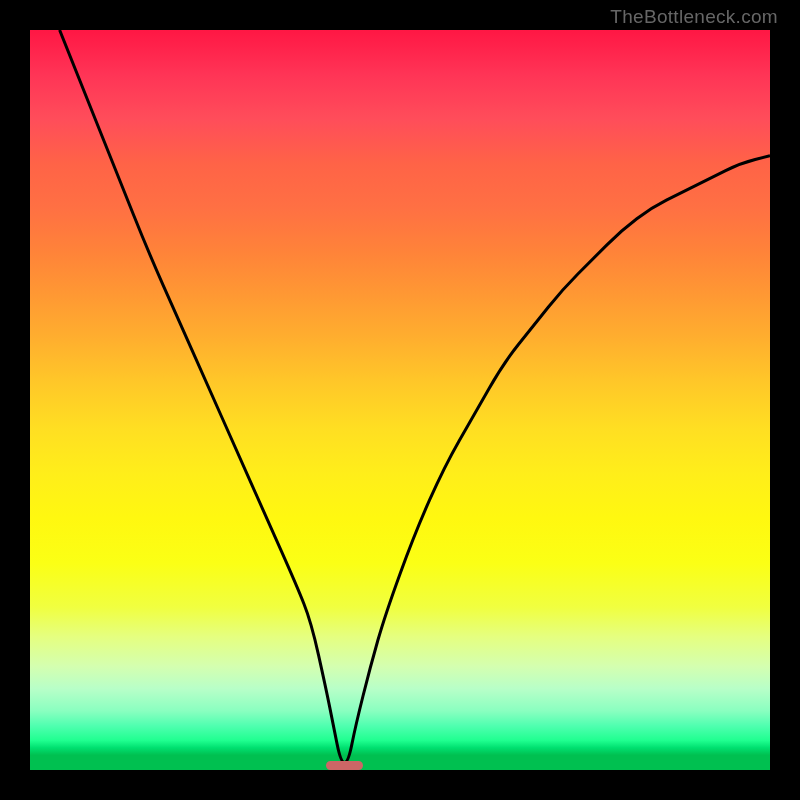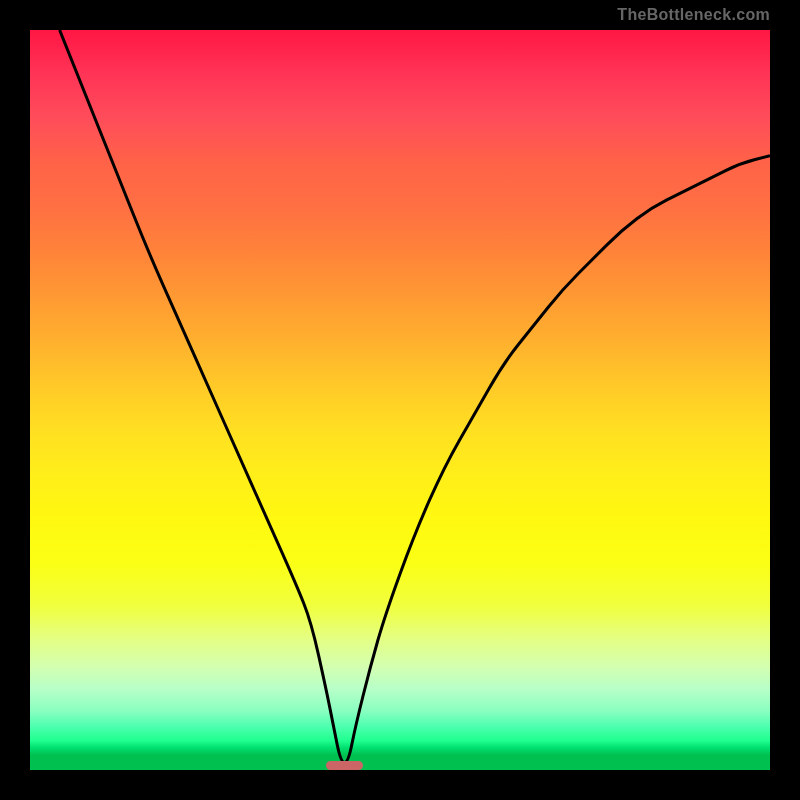--- a/index.html
+++ b/index.html
@@ -42,24 +42,24 @@
         #50ffb0 94%,
         #20ff90 96%,
         #00e070 97%,
         #00c050 98%,
         #00c050 100%
       );
     }
     .watermark {
       position: absolute;
       top: 6px;
-      right: 30px;
+      right: 22px;
       color: #666;
-      font-size: 16px;
-      font-weight: 700;
+      font-size: 19px;
+      font-weight: 400;
       letter-spacing: 0.3px;
     }
     .curve-svg {
       position: absolute;
       top: 0;
       left: 0;
       width: 100%;
       height: 100%;
     }
     .marker {

